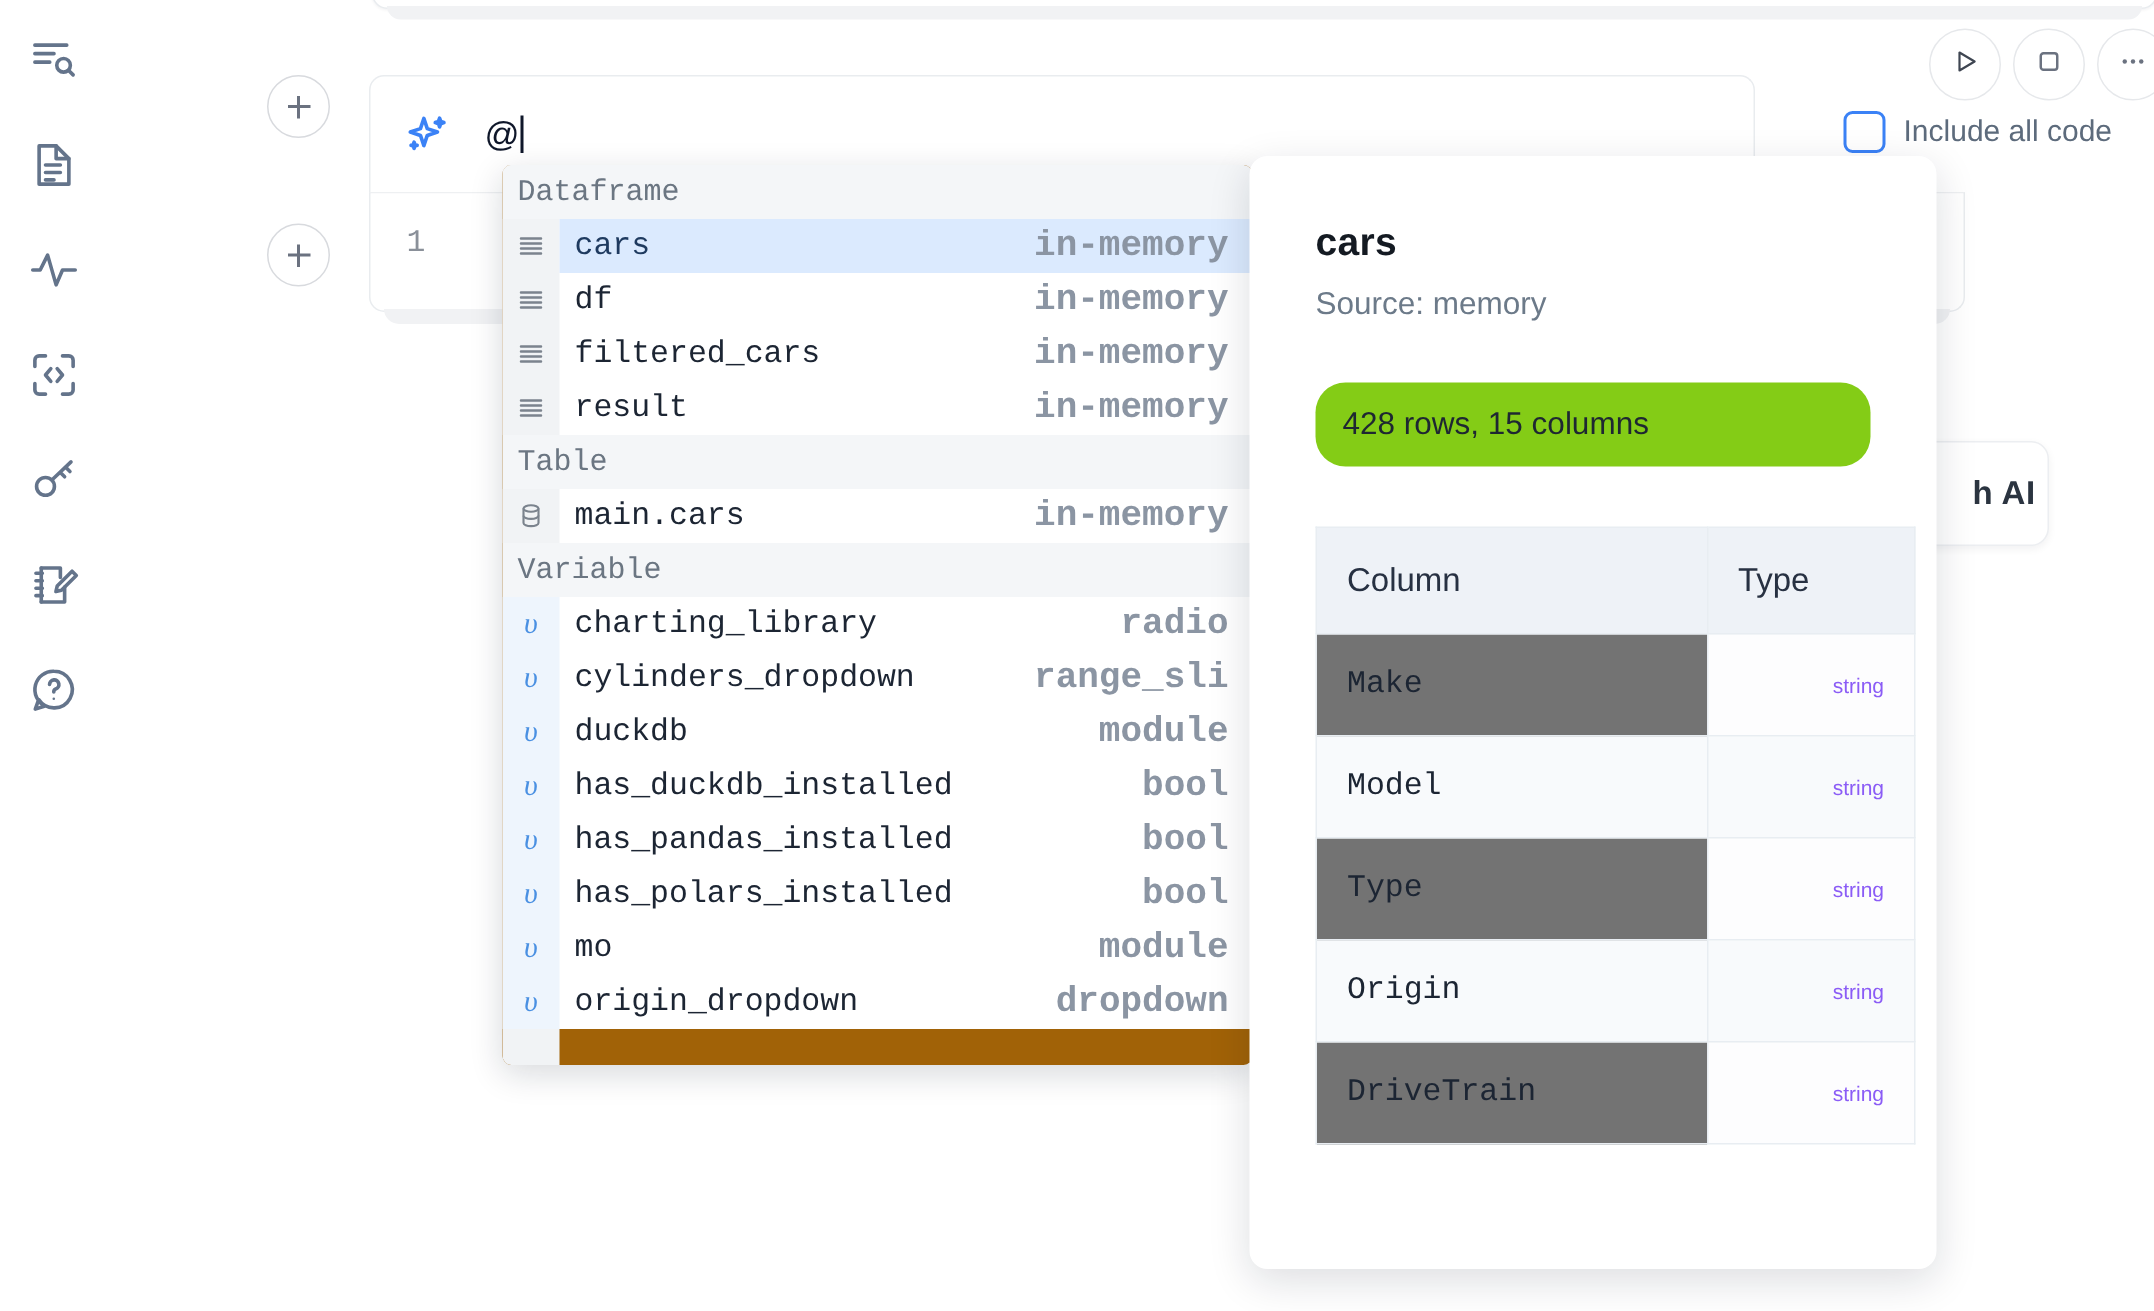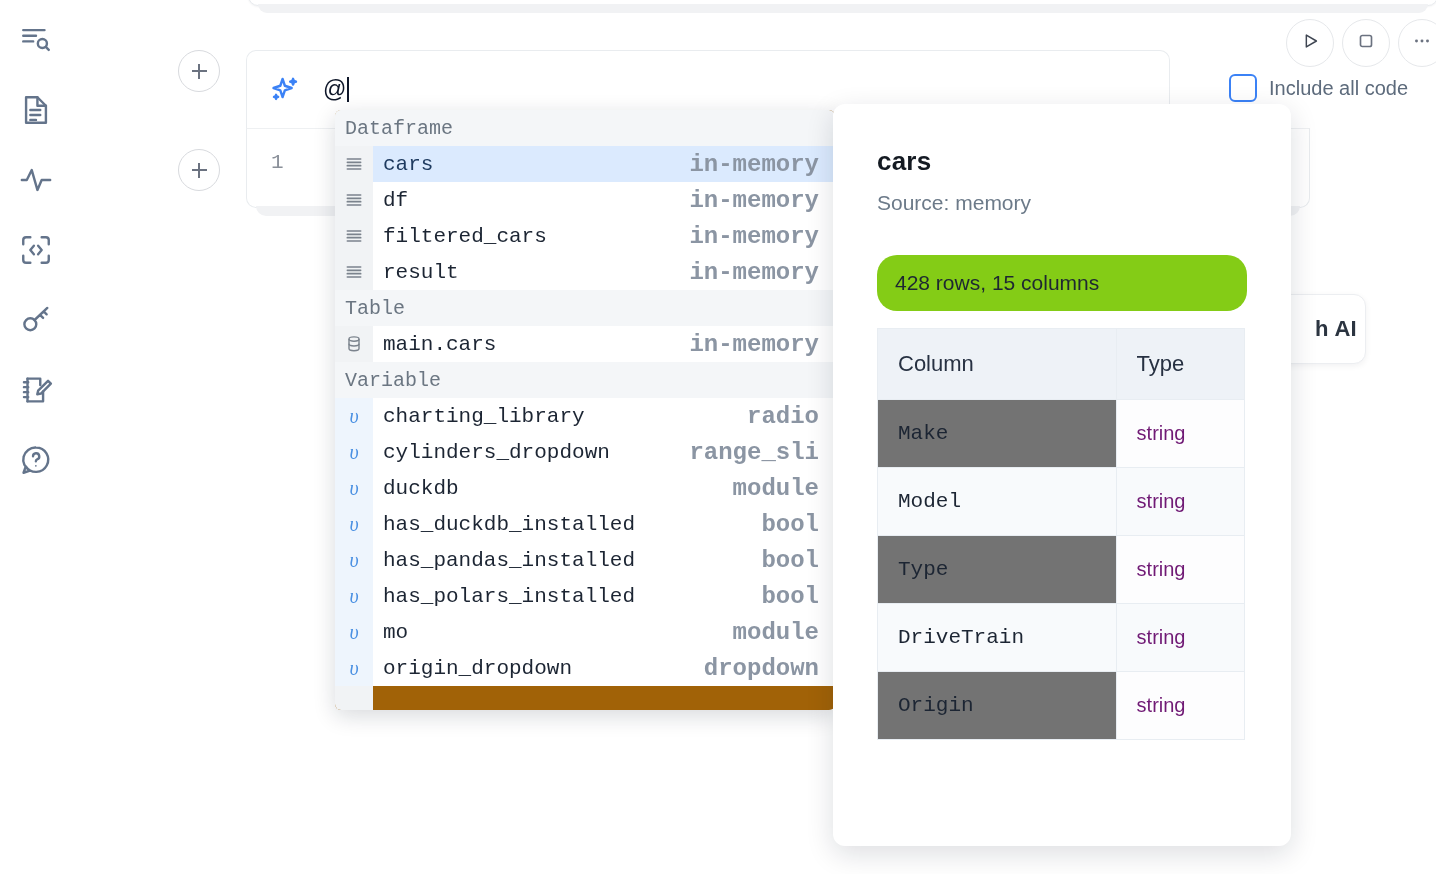--- a/index.html
+++ b/index.html
@@ -160,36 +160,36 @@
     box-shadow: 0 8px 28px rgba(15,23,42,0.14);
     overflow: hidden; padding: 42px 44px 0 44px;
   }
   .pv-title { font-size: 26px; font-weight: bold; color: #141a22; letter-spacing: 0.2px; }
   .pv-source { margin-top: 14px; font-size: 21px; color: #6c7a89; }
   .pv-shape {
     margin-top: 40px; background: #84cc16; border-radius: 20px;
     padding: 16px 18px; font-size: 21px; color: #1e2732;
   }
   .pv-table {
-    margin-top: 17px; width: 368px; border-collapse: collapse;
+    margin-top: 40px; width: 400px; border-collapse: collapse;
     border: 1px solid #e3e8ee;
   }
   .pv-table th, .pv-table td {
     border: 1px solid #e8edf2; text-align: left;
     padding: 22px 20px;
   }
   .pv-table th {
     background: #eef2f7; font-weight: normal;
     font-size: 22px; color: #273142;
   }
   .pv-table td.col {
     font-family: "Liberation Mono", monospace; font-size: 21px; color: #1c2533;
     background: #737373;
   }
-  .pv-table td.typ { font-size: 20px; color: #701a75; background: #fdfdfe; }
+  .pv-table td.typ { font-size: 14px; color: #8b5cf6; background: #fdfdfe; text-align: right; }
   .pv-table tr:nth-child(even) td { background: #f8fafc; }
 </style>
 </head>
 <body>
 
 <div id="root">
 
   <div class="rail">
     <div class="rail-btn">
       <span>
@@ -468,24 +468,24 @@
           </tr>
           <tr>
             <td class="col">Model</td>
             <td class="typ">string</td>
           </tr>
           <tr>
             <td class="col">Type</td>
             <td class="typ">string</td>
           </tr>
           <tr>
-            <td class="col">DriveTrain</td>
+            <td class="col">Origin</td>
             <td class="typ">string</td>
           </tr>
           <tr>
-            <td class="col">Origin</td>
+            <td class="col">DriveTrain</td>
             <td class="typ">string</td>
           </tr>
         </tbody>
     </table>
   </div>
 
 </div>
 
 </body></html>

